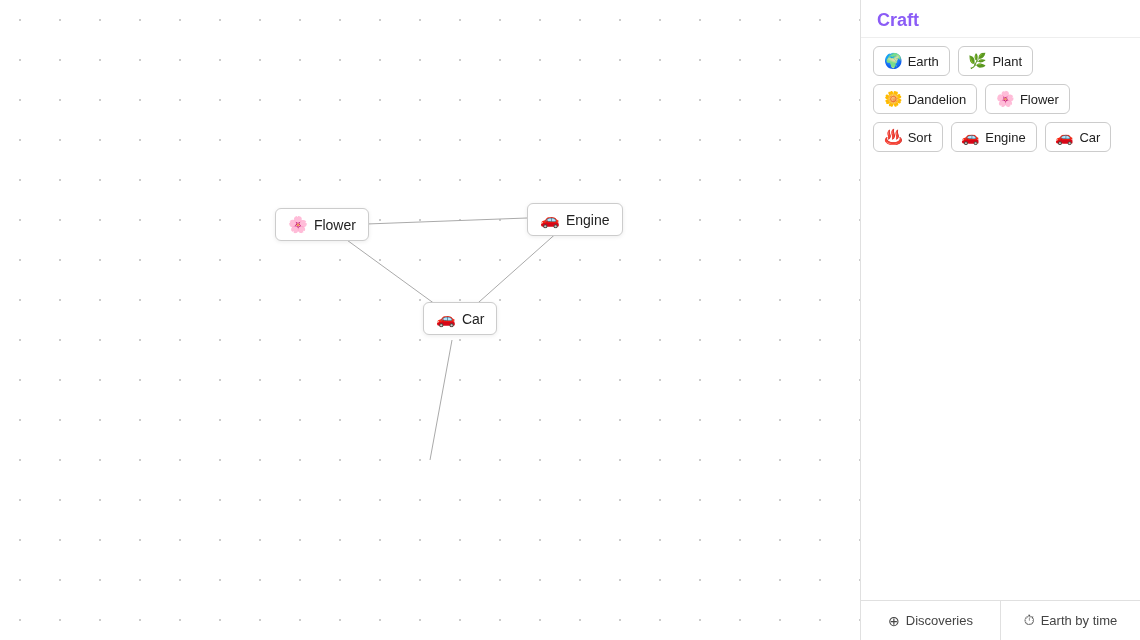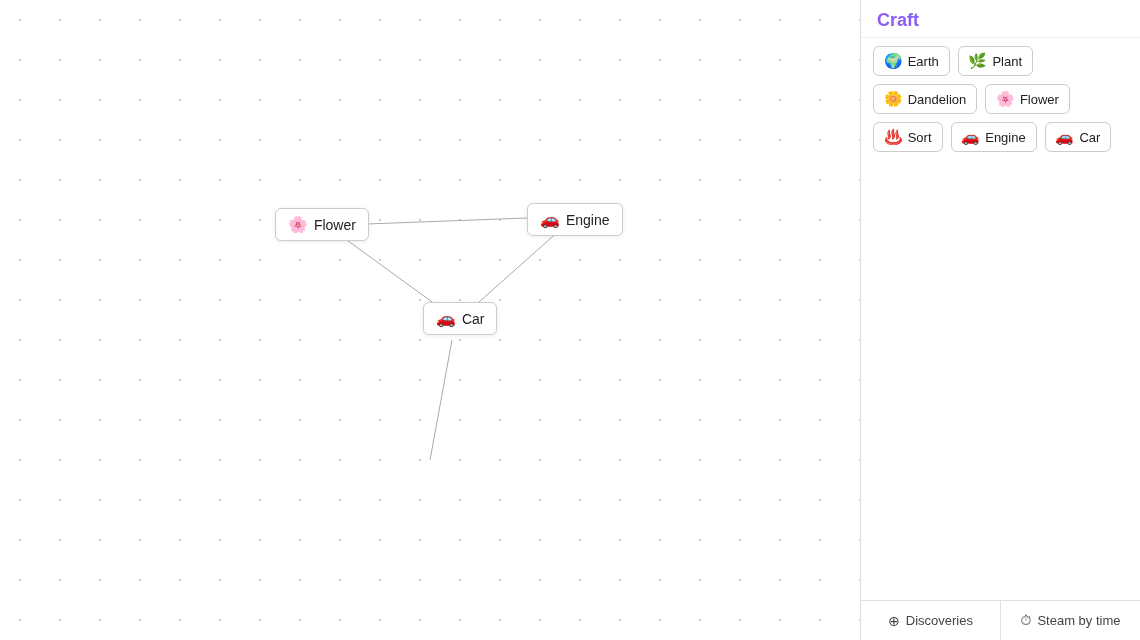--- a/index.html
+++ b/index.html
@@ -193,16 +193,16 @@
         <span>Car</span>
       </div>
     </div>
   <div id="bottom-bar">
     <button class="bottom-btn">
       <span class="icon">⊕</span>
       <span>Discoveries</span>
     </button>
     <button class="bottom-btn">
       <span class="icon">⏱</span>
-      <span>Steam by time</span>
+      <span>Earth by time</span>
     </button>
   </div>
 </div>
 
 </body></html>

